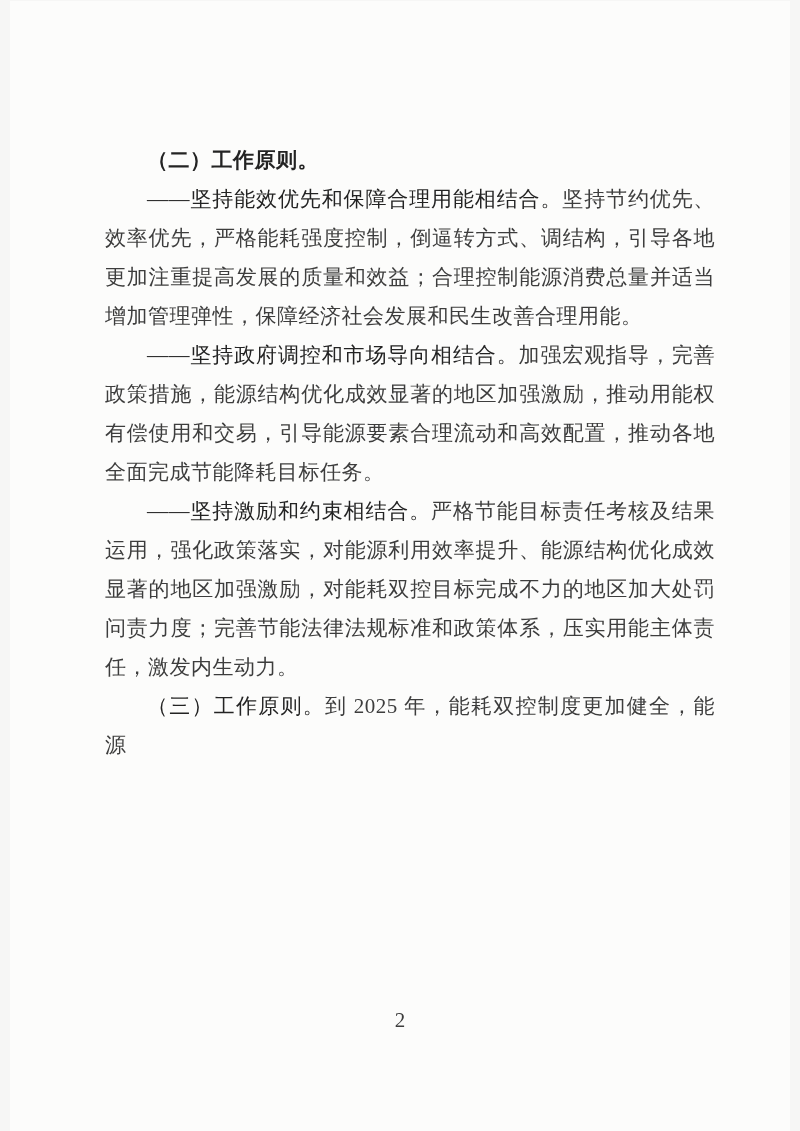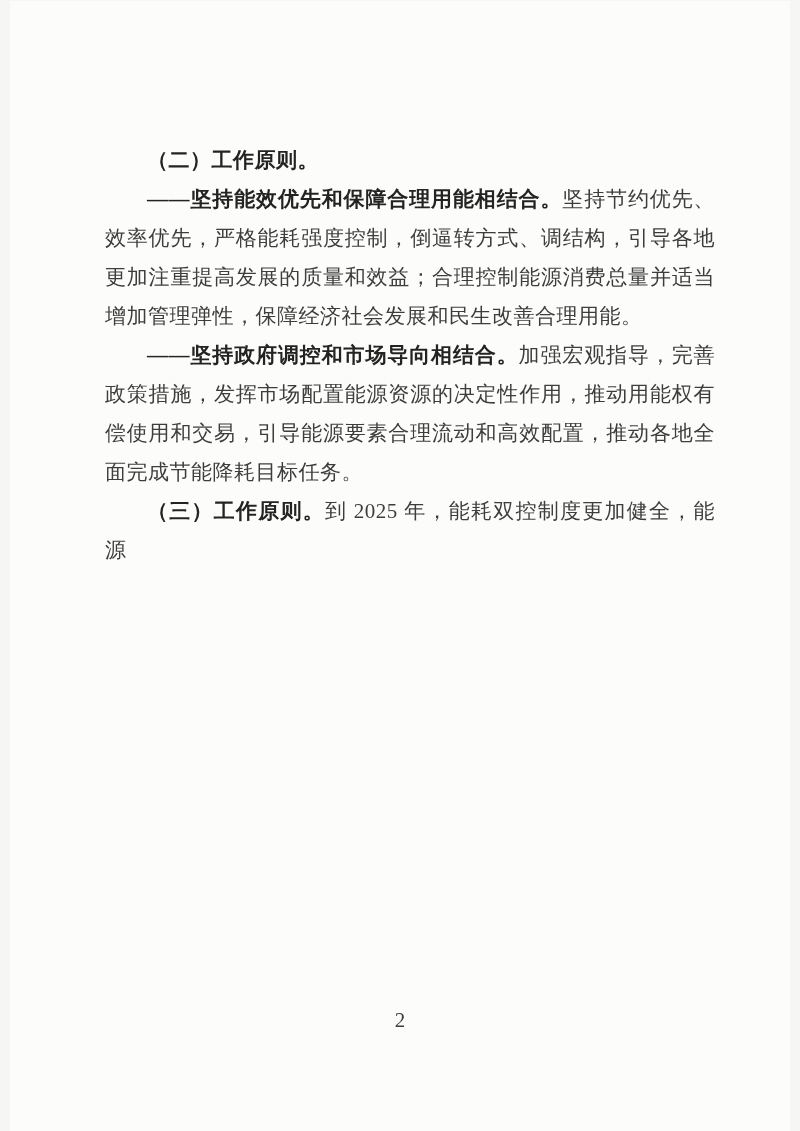--- a/index.html
+++ b/index.html
@@ -27,21 +27,21 @@
   .text-block p {
     margin: 0;
     font-size: 21px;
     line-height: 39px;
     letter-spacing: 0.5px;
     text-align: justify;
     text-indent: 2em;
     color: #3d3d3d;
   }
   .lead {
-    font-weight: bold;
+    font-weight: normal;
     color: #232323;
   }
   .heading .lead {
     font-weight: bold;
   }
   .pagenum {
     position: absolute;
     left: 0;
     right: 0;
     top: 1000px;
@@ -56,22 +56,23 @@
 <body>
 
 <div class="page">
   <div class="text-block">
 
     <p class="heading"><span class="lead">（二）工作原则。</span></p>
 
     <p class="para"><span class="lead">——坚持能效优先和保障合理用能相结合。</span><span>坚持节约优先、效率优先，严格能耗强度控制，倒逼转方式、调结构，引导各地更加注重提高发展的质量和效益；合理控制能源消费总量并适当增加管理弹性，保障经济社会发展和民生改善合理用能。</span></p>
 
 
-    <p class="para"><span class="lead">——坚持政府调控和市场导向相结合。</span><span>加强宏观指导，完善政策措施，发挥市场配置能源资源的决定性作用，推动用能权有偿使用和交易，引导能源要素合理流动和高效配置，推动各地全面完成节能降耗目标任务。</span></p>
+    <p class="para"><span class="lead">——坚持政府调控和市场导向相结合。</span><span>加强宏观指导，完善政策措施，能源结构优化成效显著的地区加强激励，推动用能权有偿使用和交易，引导能源要素合理流动和高效配置，推动各地全面完成节能降耗目标任务。</span></p>
 
+    <p class="para"><span class="lead">——坚持激励和约束相结合。</span><span>严格节能目标责任考核及结果运用，强化政策落实，对能源利用效率提升、能源结构优化成效显著的地区加强激励，对能耗双控目标完成不力的地区加大处罚问责力度；完善节能法律法规标准和政策体系，压实用能主体责任，激发内生动力。</span></p>
 
 
     <p class="para"><span class="lead">（三）工作原则。</span><span>到 2025 年，能耗双控制度更加健全，能源</span></p>
 
   </div>
 
   <div class="pagenum">2</div>
 </div>
 
 </body></html>

